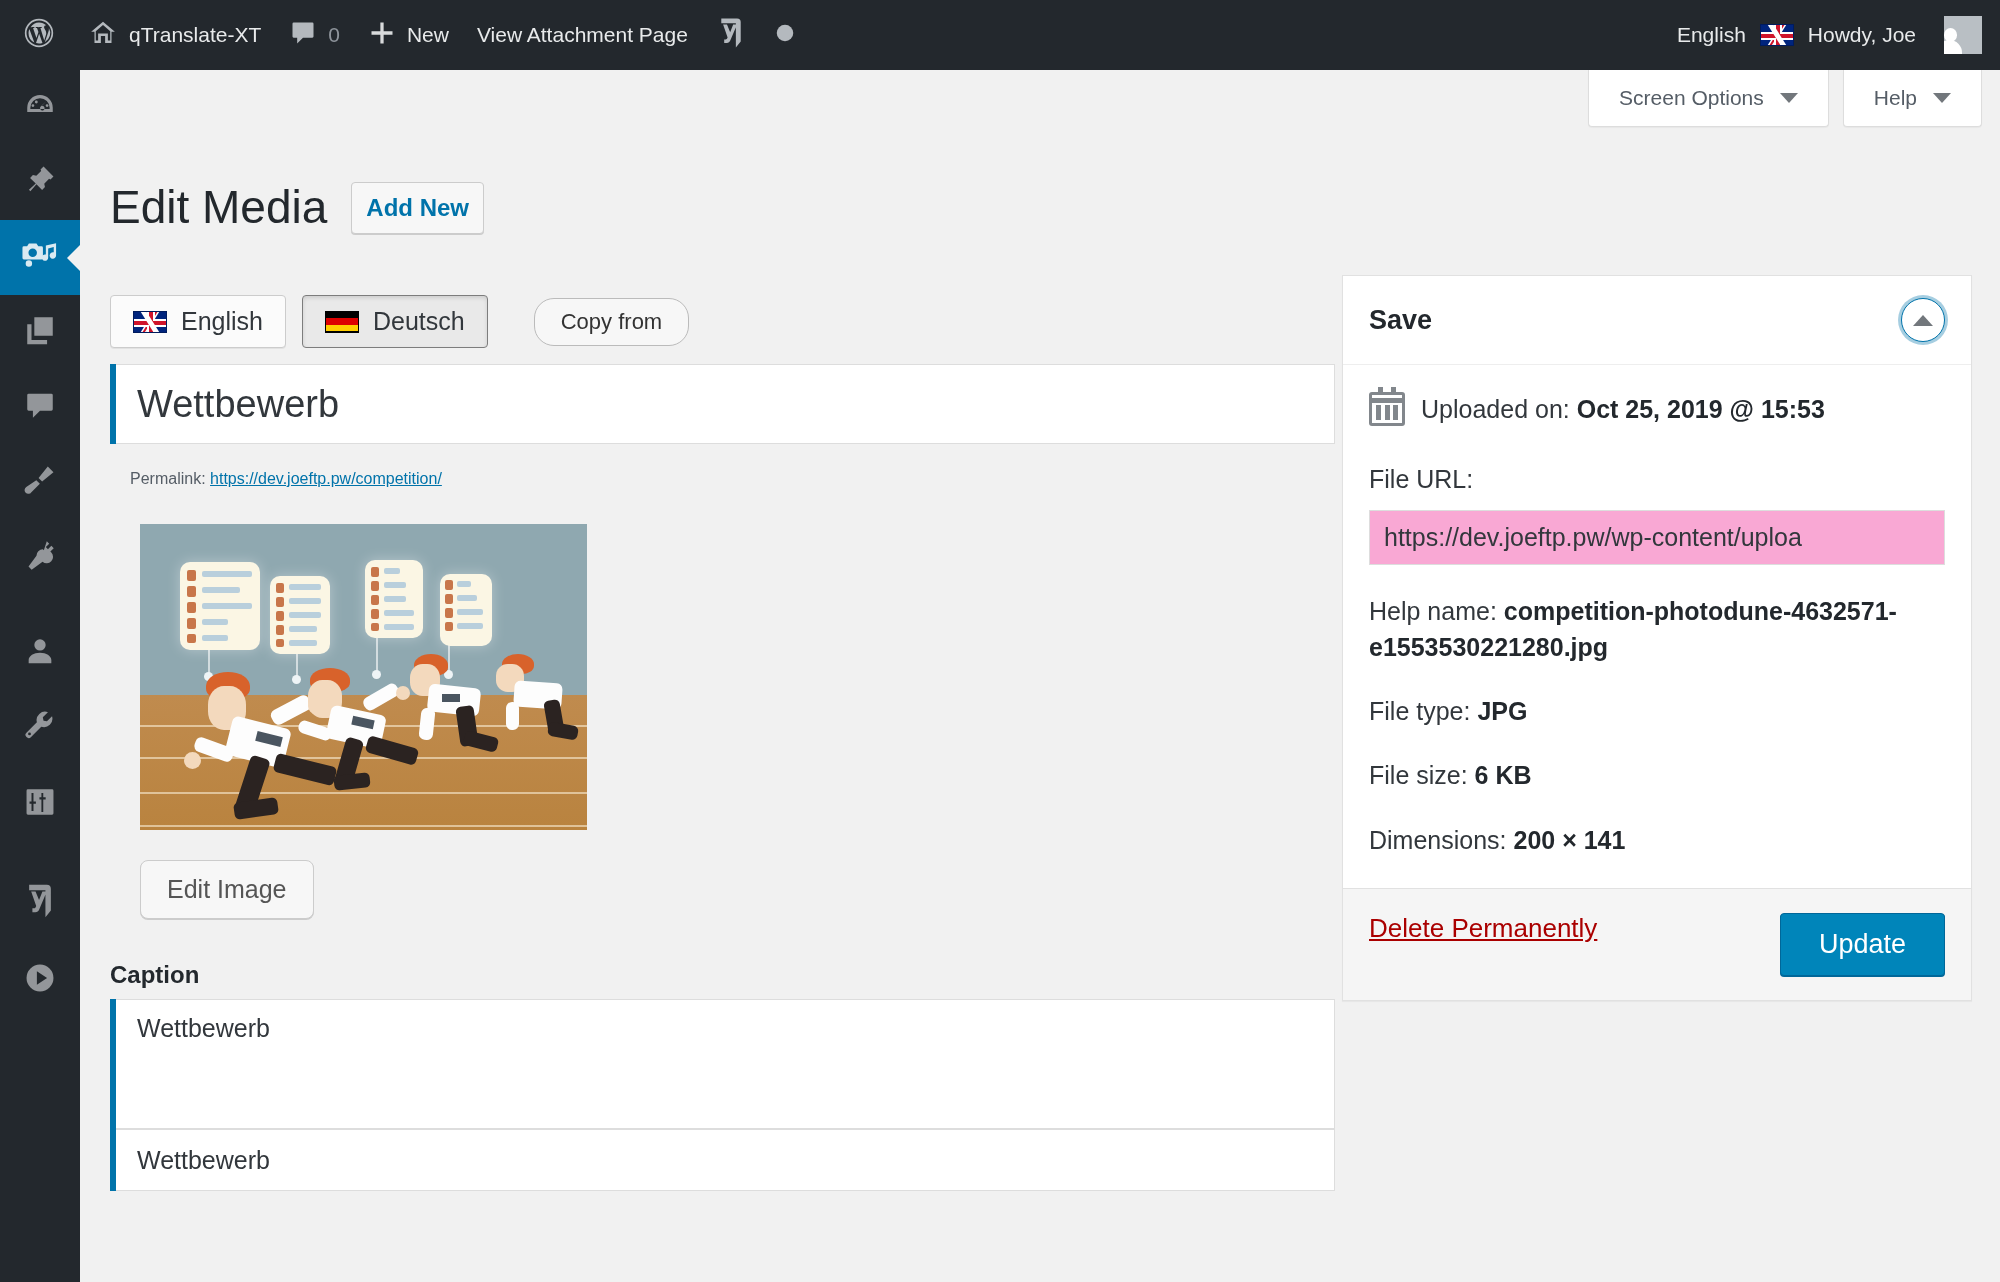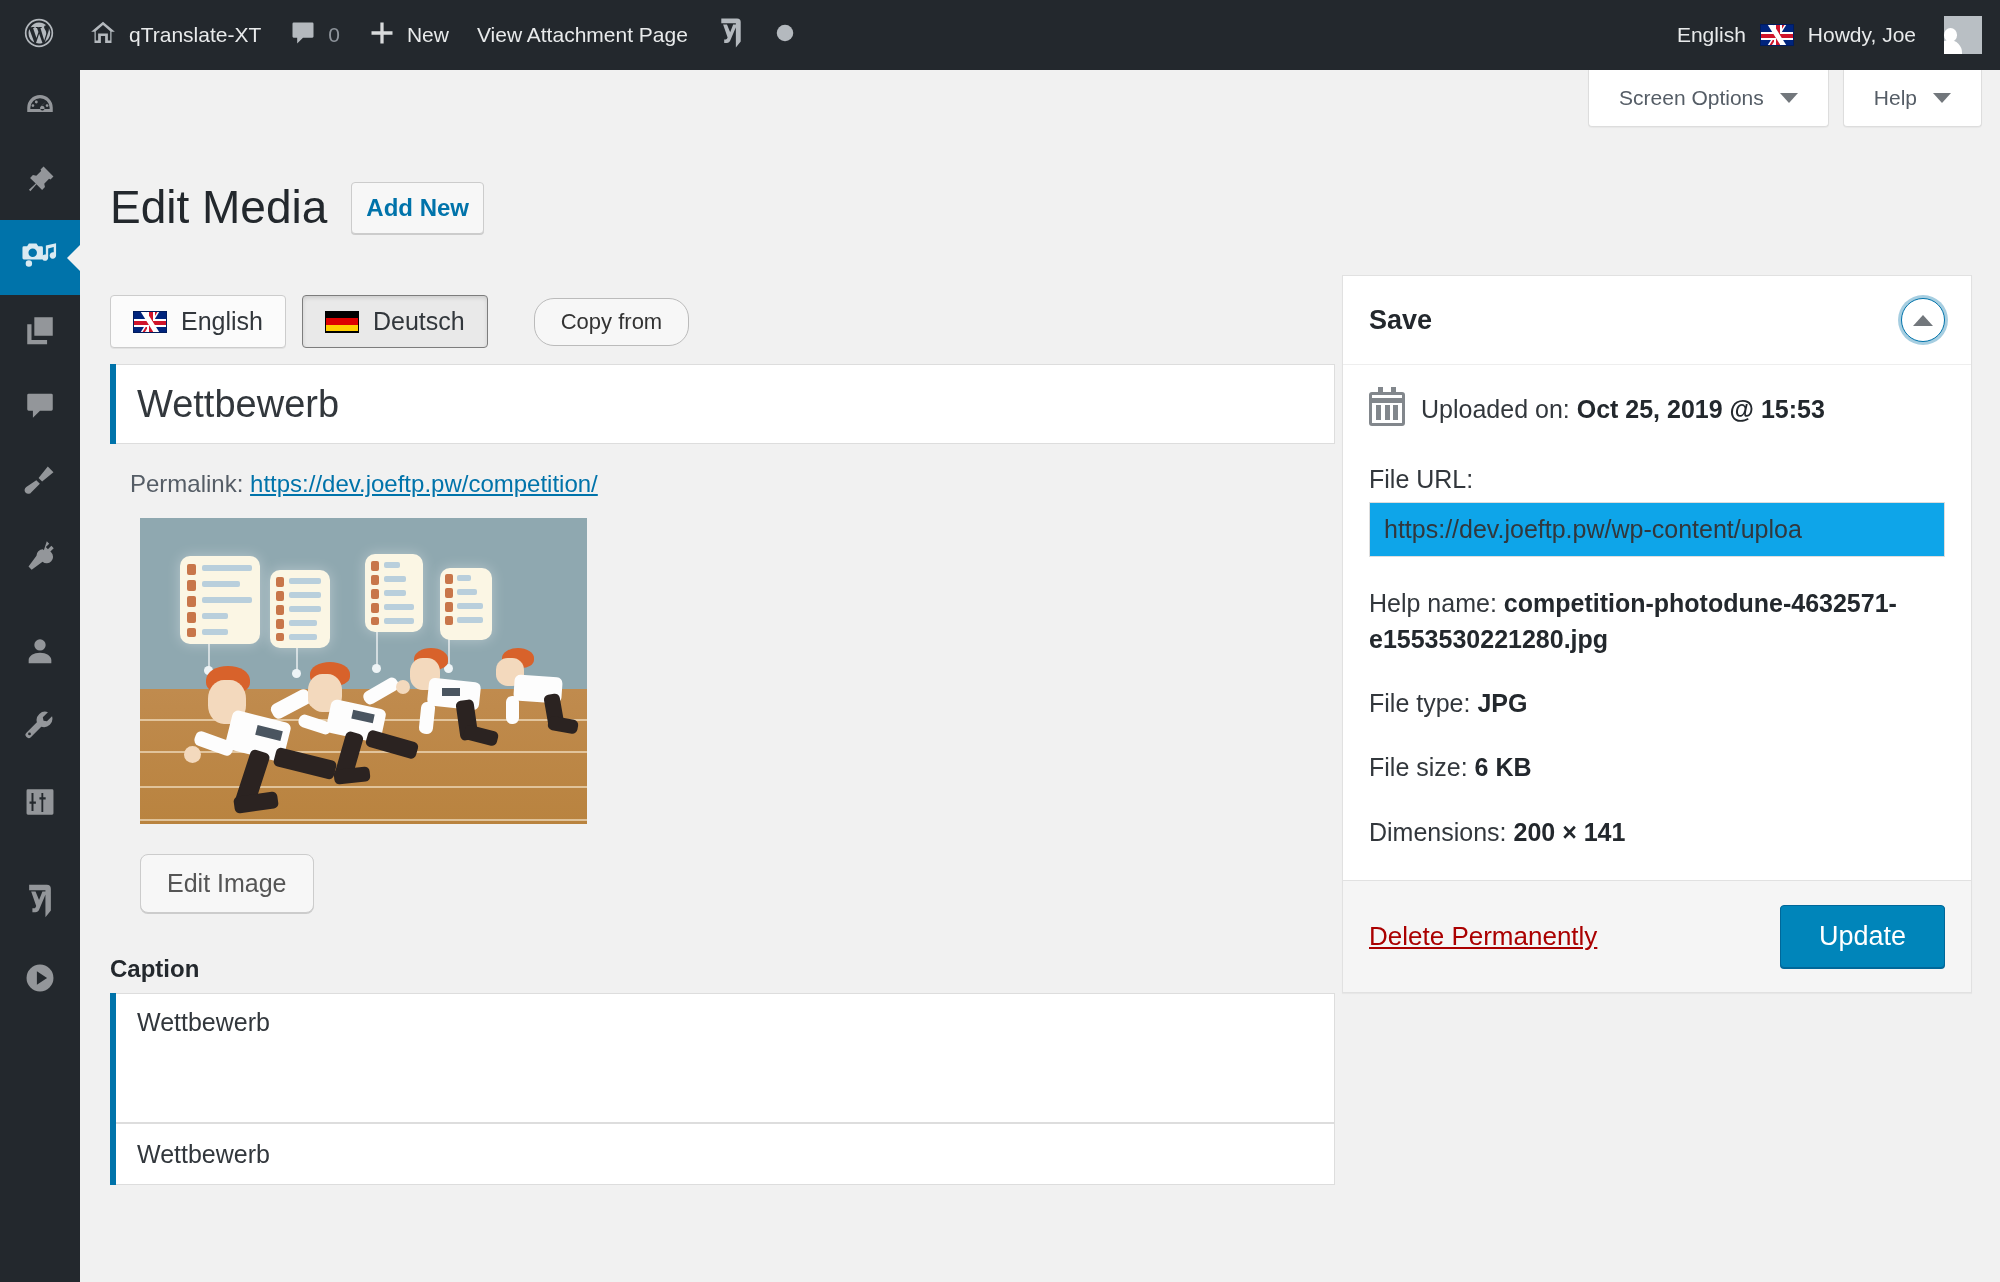--- a/index.html
+++ b/index.html
@@ -155,22 +155,22 @@
     background:#0073aa; z-index:3;
   }
   .title-input {
     width:100%; height:80px;
     border:1px solid #ddd; background:#fff;
     padding:0 20px 0 26px;
     font-size:38px; color:#32373c;
     font-family:"Liberation Sans", sans-serif;
   }
   .permalink-row {
-    margin:26px 0 20px 20px;
-    font-size:24px; color:#555d66;
+    margin:26px 0 36px 20px;
+    font-size:16px; color:#555d66;
   }
   .permalink-row a { color:#0073aa; text-decoration:underline; }
 
   .thumb-wrap { margin:0 0 0 30px; }
   .edit-image-btn {
     margin:30px 0 0 30px;
     display:inline-block;
     background:#f7f7f7; border:1px solid #ccc; border-radius:8px;
     padding:14px 26px; font-size:25px; color:#555;
     box-shadow:0 1px 0 #ccc;
@@ -228,30 +228,30 @@
     content:""; position:absolute; left:-3px; right:-3px; top:3px; height:5px;
     background:#82878c;
   }
   .cal-bars { position:absolute; left:4px; right:4px; bottom:3px; height:15px;
     display:flex; justify-content:space-between; }
   .cal-bars i { display:block; width:5px; height:100%; background:#82878c; }
   .cal-nub { position:absolute; top:-8px; width:5px; height:8px; background:#82878c; }
 
   .file-url-box {
     display:block; width:100%;
-    background:#0ea5e9; border:1px solid #ddd;
-    padding:12px 14px; margin-top:4px;
+    background:#f9a8d4; border:1px solid #ddd;
+    padding:12px 14px; margin-top:12px;
     font-size:25px; color:#32373c;
     white-space:nowrap; overflow:hidden;
     font-family:"Liberation Sans", sans-serif;
   }
   .sb-foot {
     background:#f5f5f5; border-top:1px solid #e1e1e1;
     padding:24px 26px;
-    display:flex; align-items:center; justify-content:space-between;
+    display:flex; justify-content:space-between;
   }
   .delete-link { color:#a00; text-decoration:underline; font-size:26px; }
   .update-btn {
     background:#0085ba; border:1px solid #006799;
     border-radius:4px; color:#fff;
     padding:15px 38px; font-size:27px;
     box-shadow:0 1px 0 #006799;
   }
 
   

